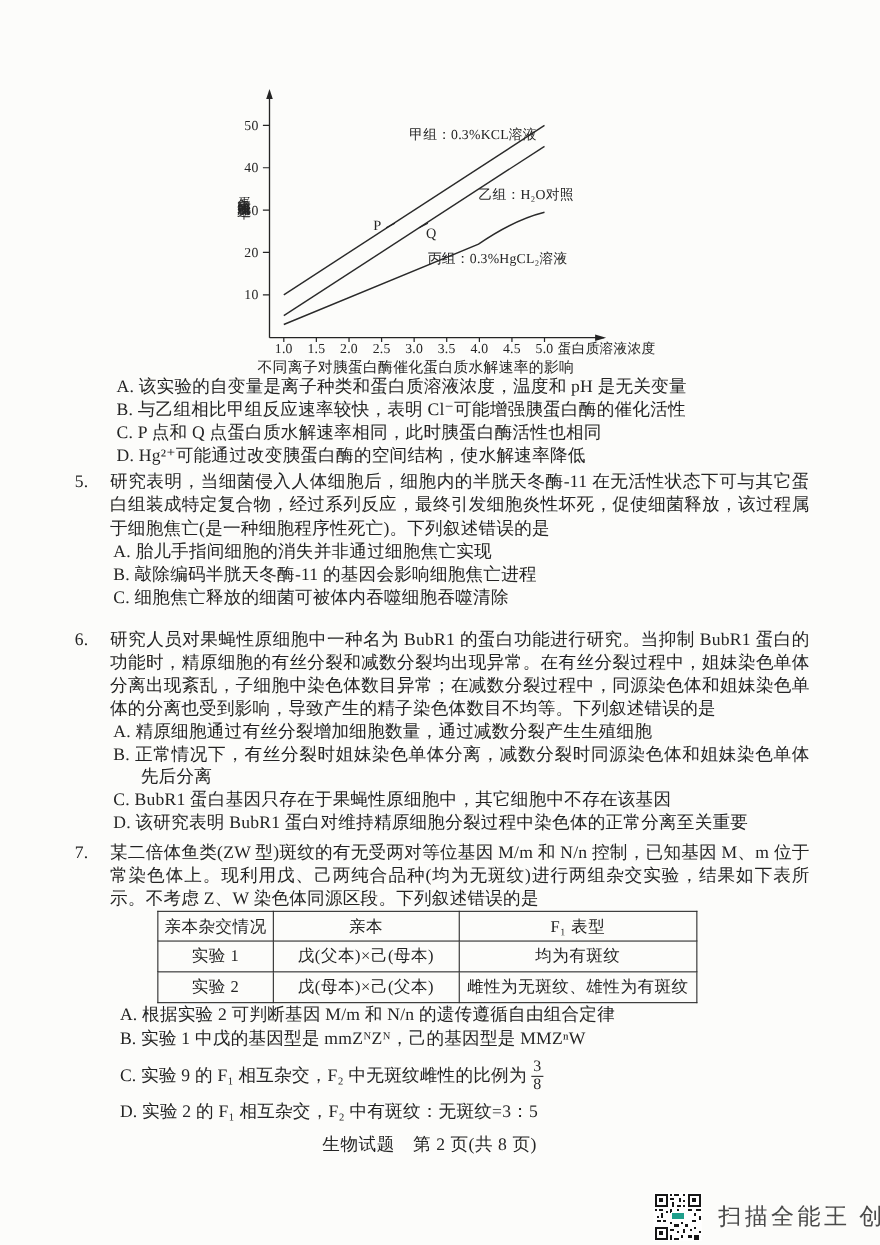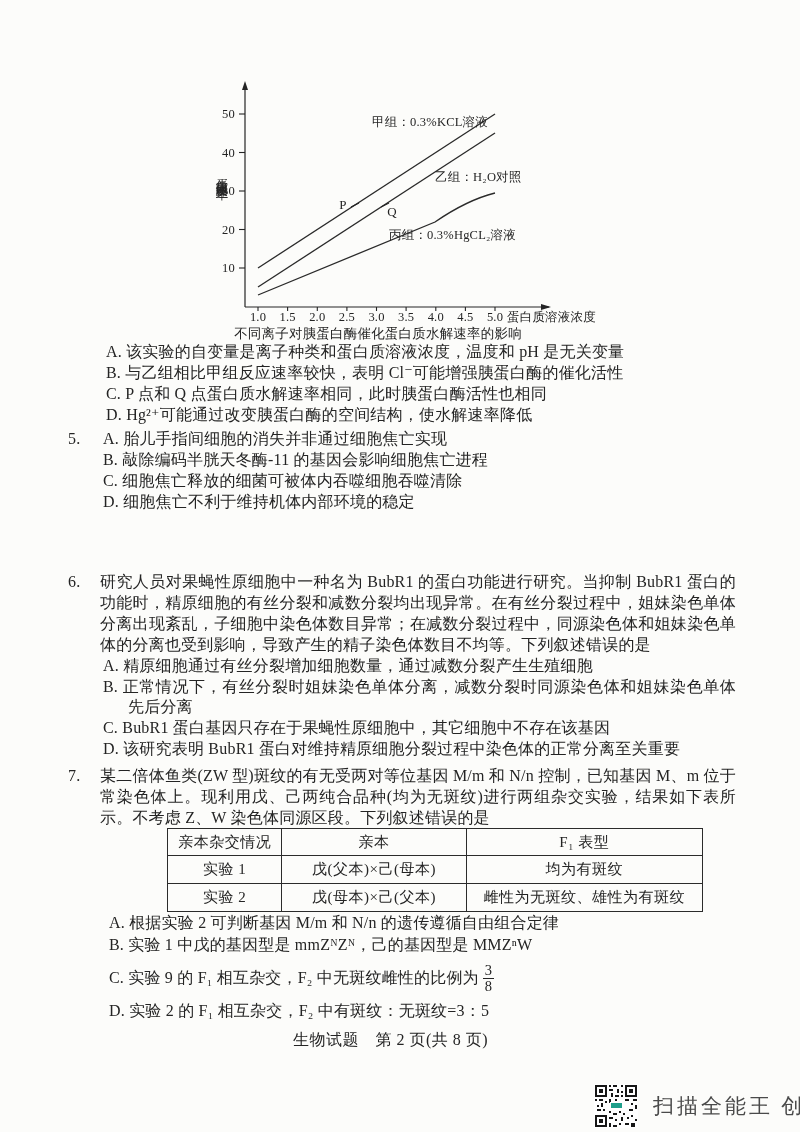--- a/index.html
+++ b/index.html
@@ -23,22 +23,22 @@
   .qblock{position:absolute;left:68px;width:668px;line-height:20.9px;}
   .qblock .qnum{position:absolute;left:0;top:0;}
   .qblock .stem{padding-left:32px;text-align:justify;}
   .qblock .options{margin-left:35px;}
   .opt{padding-left:25px;text-indent:-25px;text-align:justify;}
   #q4-options{position:absolute;left:106px;top:341px;width:620px;line-height:21px;}
   #q5{top:429px;}
   #q6{top:572px;}
   #q7{top:766px;}
   
-  #cross-table{position:absolute;left:143px;top:828px;width:536px;border-collapse:collapse;
-    font-size:15px;letter-spacing:0.5px;margin-left:24px;}
+  #cross-table{position:absolute;left:143px;top:828px;width:491px;border-collapse:collapse;
+    font-size:15px;letter-spacing:0.5px;}
   #cross-table th,#cross-table td{
     border:1.6px solid #2b2b2b;text-align:center;vertical-align:middle;
     font-weight:normal;padding:0 2px;}
   #cross-table th{height:26px;}
   #cross-table td{height:27px;}
   #cross-table .c1{width:102px;}
   #cross-table .c2{width:167px;}
   #cross-table .c3{width:216px;text-align:center;}
   
   #q7-options{position:absolute;left:109px;top:912px;width:620px;}
@@ -123,25 +123,25 @@
 
 <div id="q4-options">
   <div class="opt">A. 该实验的自变量是离子种类和蛋白质溶液浓度，温度和 pH 是无关变量</div>
   <div class="opt">B. 与乙组相比甲组反应速率较快，表明 Cl⁻可能增强胰蛋白酶的催化活性</div>
   <div class="opt">C. P 点和 Q 点蛋白质水解速率相同，此时胰蛋白酶活性也相同</div>
   <div class="opt">D. Hg²⁺可能通过改变胰蛋白酶的空间结构，使水解速率降低</div>
 </div>
 
 <div id="q5" class="qblock">
   <span class="qnum">5.</span>
+  <div class="stem">研究表明，当细菌侵入人体细胞后，细胞内的半胱天冬酶-11 在无活性状态下可与其它蛋白组装成特定复合物，经过系列反应，最终引发细胞炎性坏死，促使细菌释放，该过程属于细胞焦亡(是一种细胞程序性死亡)。下列叙述错误的是</div>
   <div class="options">
     <div class="opt">A. 胎儿手指间细胞的消失并非通过细胞焦亡实现</div>
     <div class="opt">B. 敲除编码半胱天冬酶-11 的基因会影响细胞焦亡进程</div>
     <div class="opt">C. 细胞焦亡释放的细菌可被体内吞噬细胞吞噬清除</div>
-    <div class="opt">D. 细胞焦亡不利于维持机体内部环境的稳定</div>
   </div>
 </div>
 
 <div id="q6" class="qblock">
   <span class="qnum">6.</span>
   <div class="stem">研究人员对果蝇性原细胞中一种名为 BubR1 的蛋白功能进行研究。当抑制 BubR1 蛋白的功能时，精原细胞的有丝分裂和减数分裂均出现异常。在有丝分裂过程中，姐妹染色单体分离出现紊乱，子细胞中染色体数目异常；在减数分裂过程中，同源染色体和姐妹染色单体的分离也受到影响，导致产生的精子染色体数目不均等。下列叙述错误的是</div>
   <div class="options">
     <div class="opt">A. 精原细胞通过有丝分裂增加细胞数量，通过减数分裂产生生殖细胞</div>
     <div class="opt">B. 正常情况下，有丝分裂时姐妹染色单体分离，减数分裂时同源染色体和姐妹染色单体先后分离</div>
     <div class="opt">C. BubR1 蛋白基因只存在于果蝇性原细胞中，其它细胞中不存在该基因</div>

